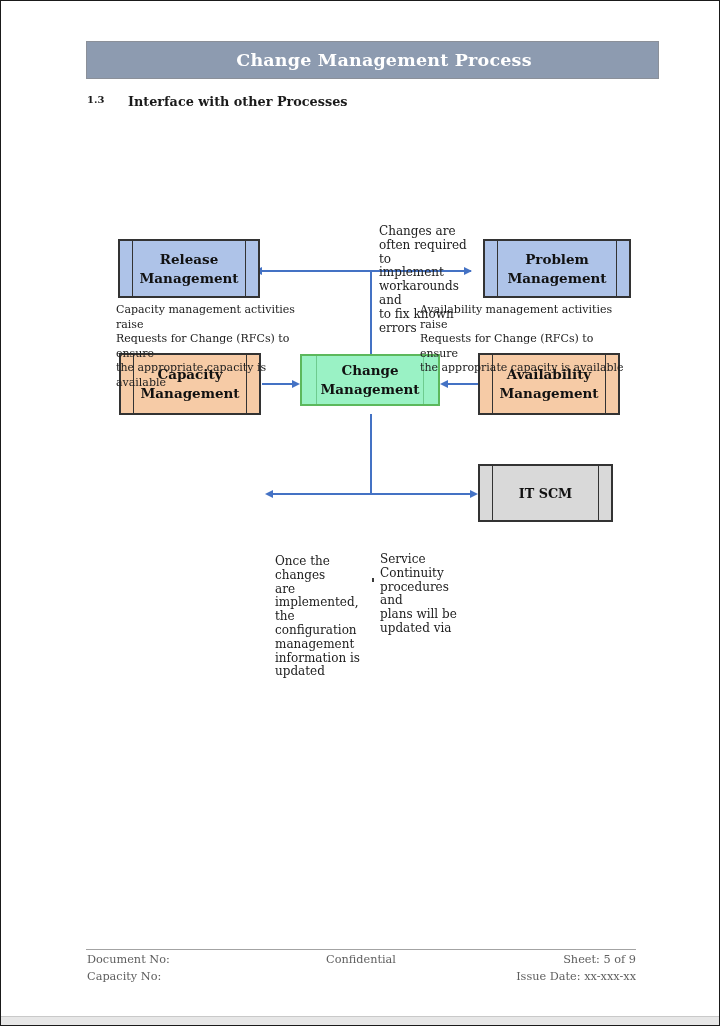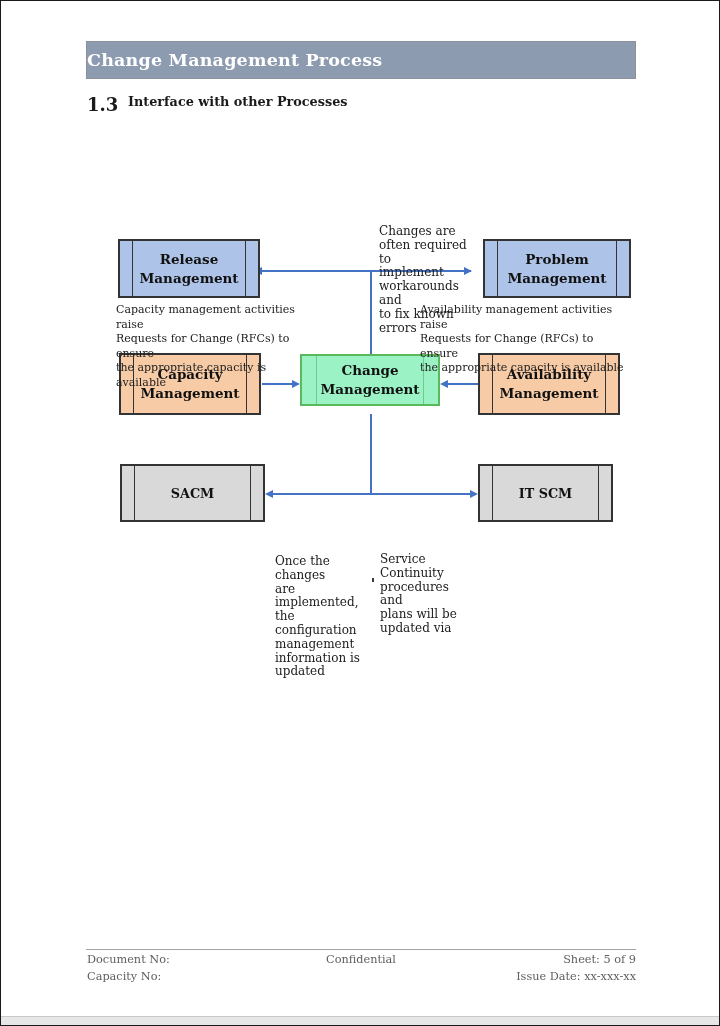--- a/index.html
+++ b/index.html
@@ -11,25 +11,25 @@
   .page{
     position:relative; width:720px; height:1026px; background:#ffffff;
     border:1px solid #1a1a1a; box-sizing:border-box; overflow:hidden;
     font-family:"DejaVu Serif","Liberation Serif",serif; color:#1a1a1a;
   }
   .abs{position:absolute;}
   .pre{white-space:pre-line;}
   
   .header-bar{
     left:85px; top:40px; width:548px; height:36px; background:var(--header-bar);
-    border:1px solid #8b9099; display:flex; align-items:center; justify-content:flex-start;
+    border:1px solid #8b9099; display:flex; align-items:center; justify-content:center;padding-left:23px;
   }
   .header-bar .title{ color:var(--header-text); font-size:17.5px; font-weight:bold; letter-spacing:.2px;}
   
-  .sec-num{ left:86px; top:93px; font-size:18px; font-weight:bold;}
+  .sec-num{ left:86px; top:93px; font-size:10px; font-weight:bold;}
   .sec-title{ left:127px; top:93px; font-size:12.8px; font-weight:bold;}
   
   .node{
     border:2px solid var(--node-border-dark); box-sizing:border-box;
     display:flex; align-items:center; justify-content:center; text-align:center;
   }
   .node .lbl{ font-weight:bold; font-size:13.5px; line-height:19px; color:#111;}
   .node::before,.node::after{
     content:""; position:absolute; top:0; bottom:0; width:1px; background:var(--node-border-dark);
   }
@@ -106,23 +106,20 @@
 Management</span>
   </div>
   <div class="abs node n-change">
     <span class="lbl pre">Change
 Management</span>
   </div>
   <div class="abs node n-availability">
     <span class="lbl pre">Availability
 Management</span>
   </div>
-  <div class="abs node n-sacm">
-    <span class="lbl pre">SACM</span>
-  </div>
   <div class="abs node n-itscm">
     <span class="lbl pre">IT SCM</span>
   </div>
 
   <div class="abs note pre" style="left:378px; top:176px; width:100px;">Changes are
 often required to
 implement
 workarounds and
 to fix known
 errors</div>

